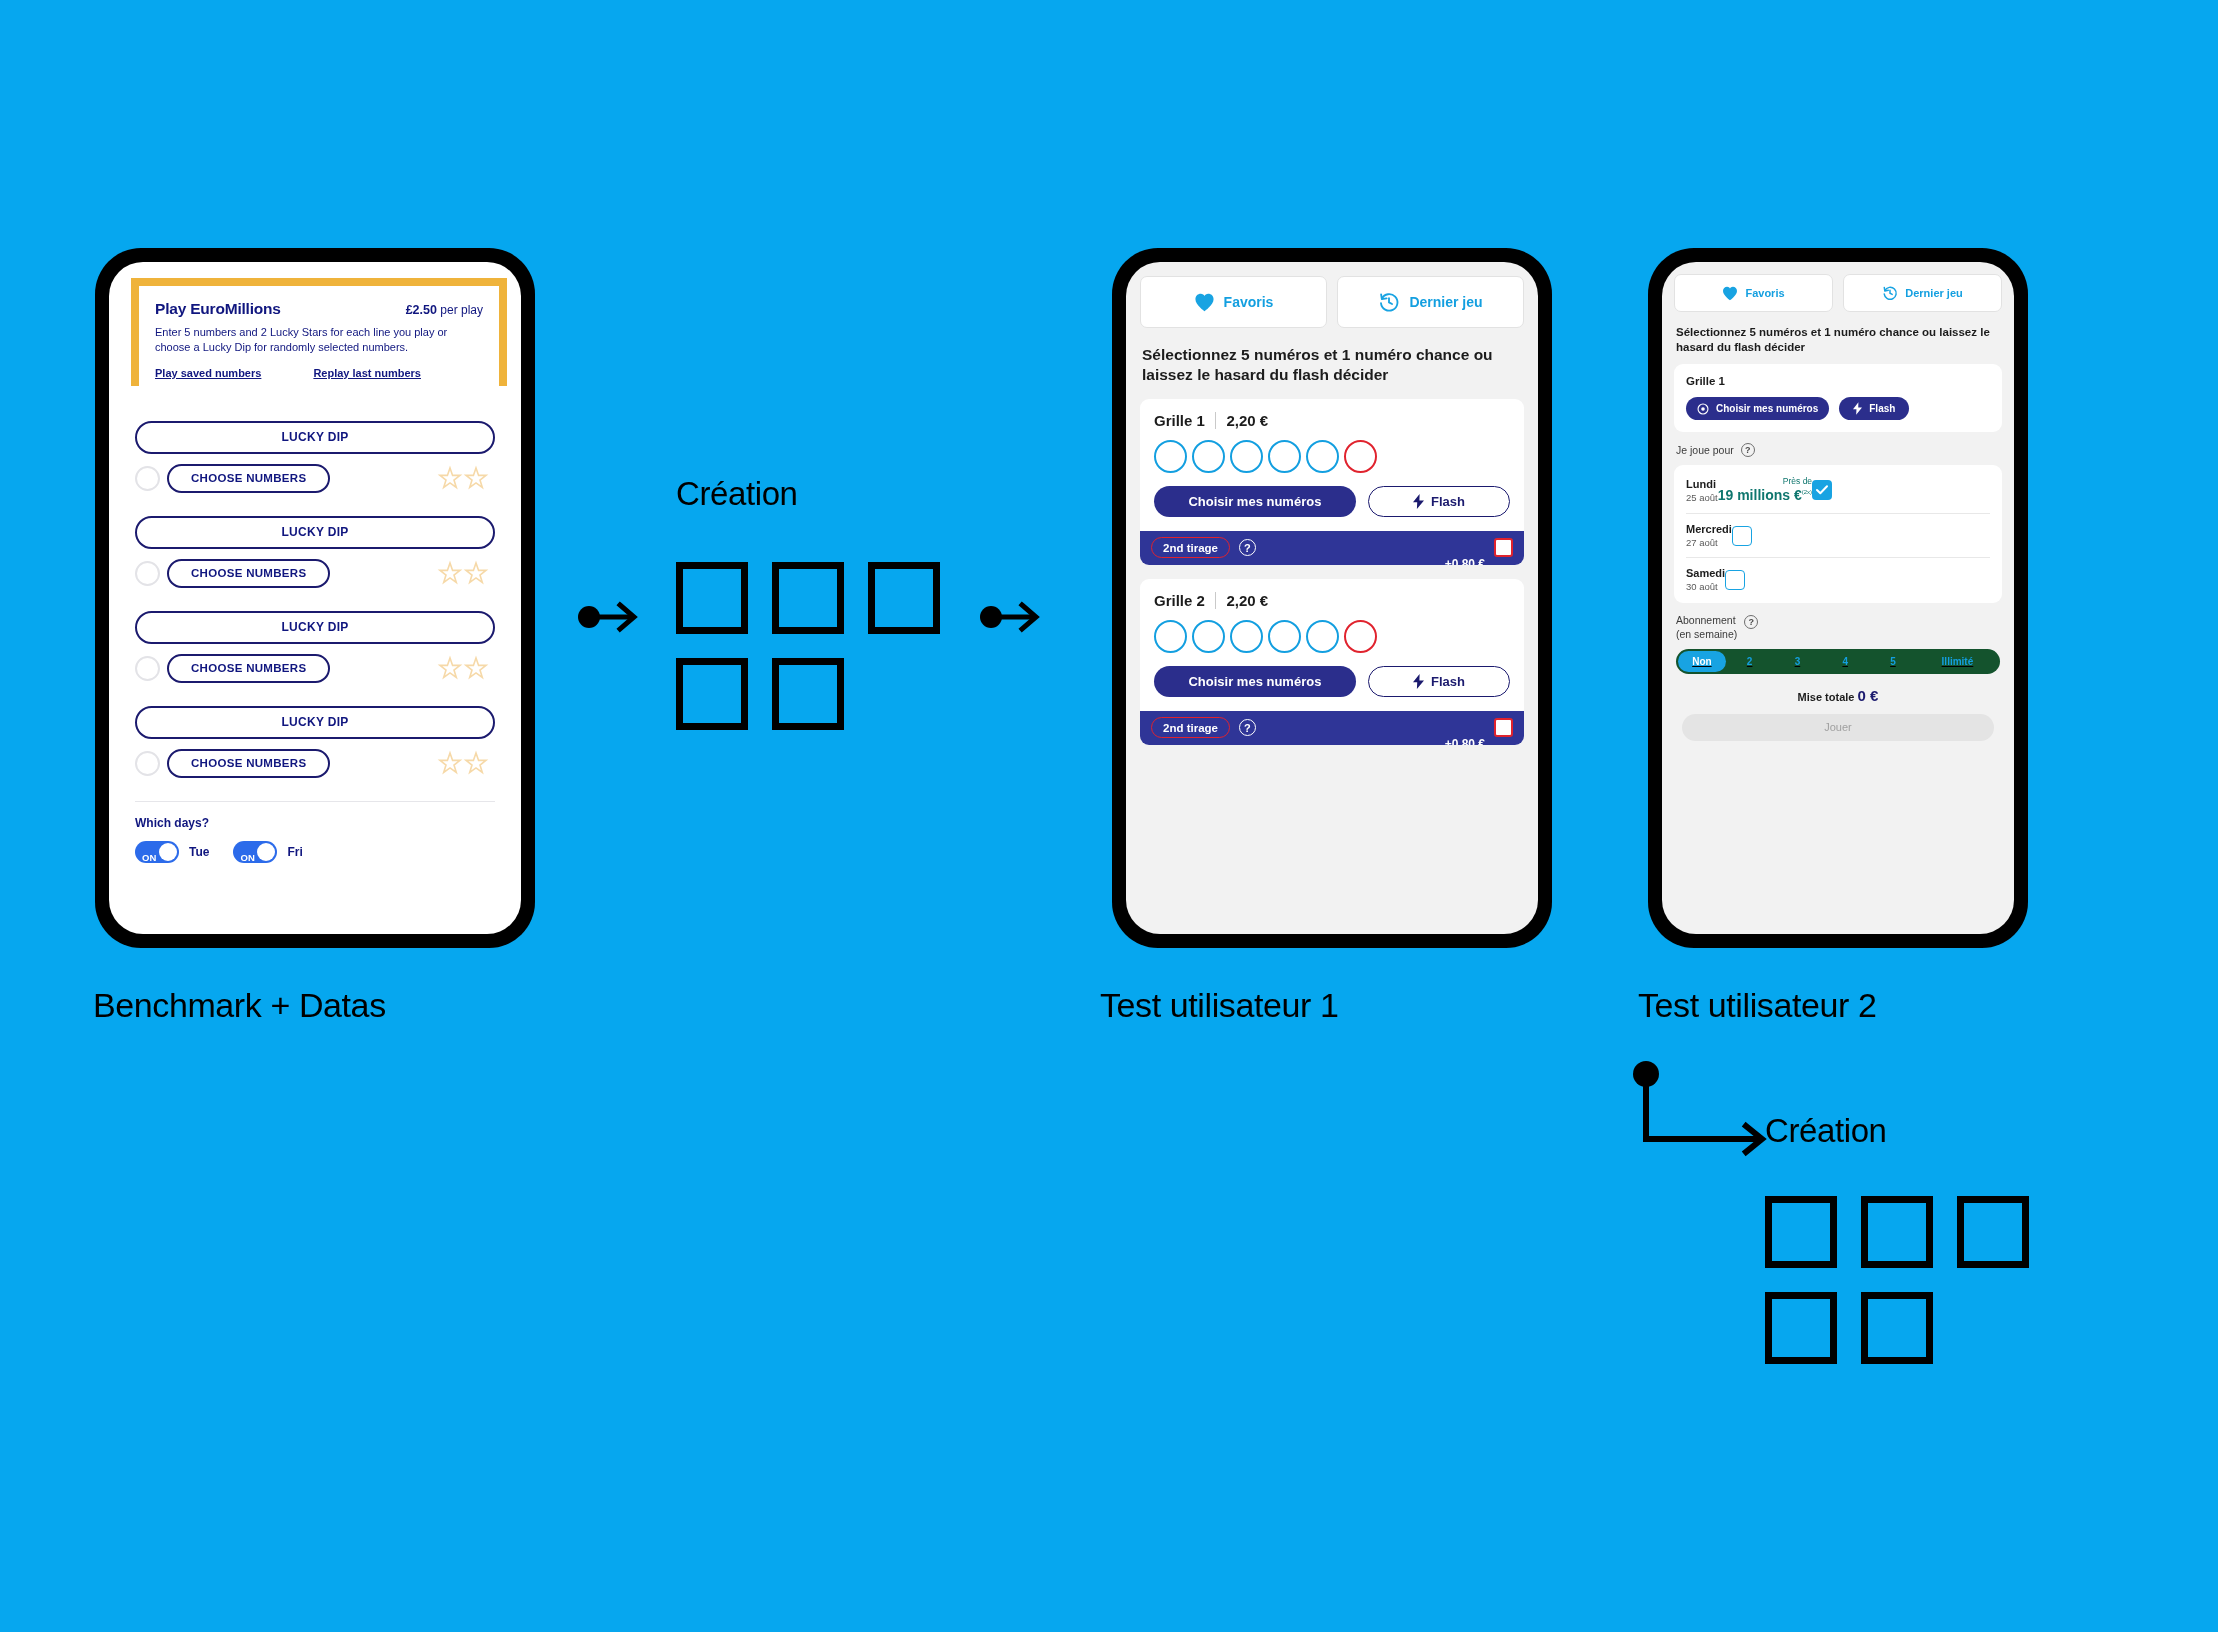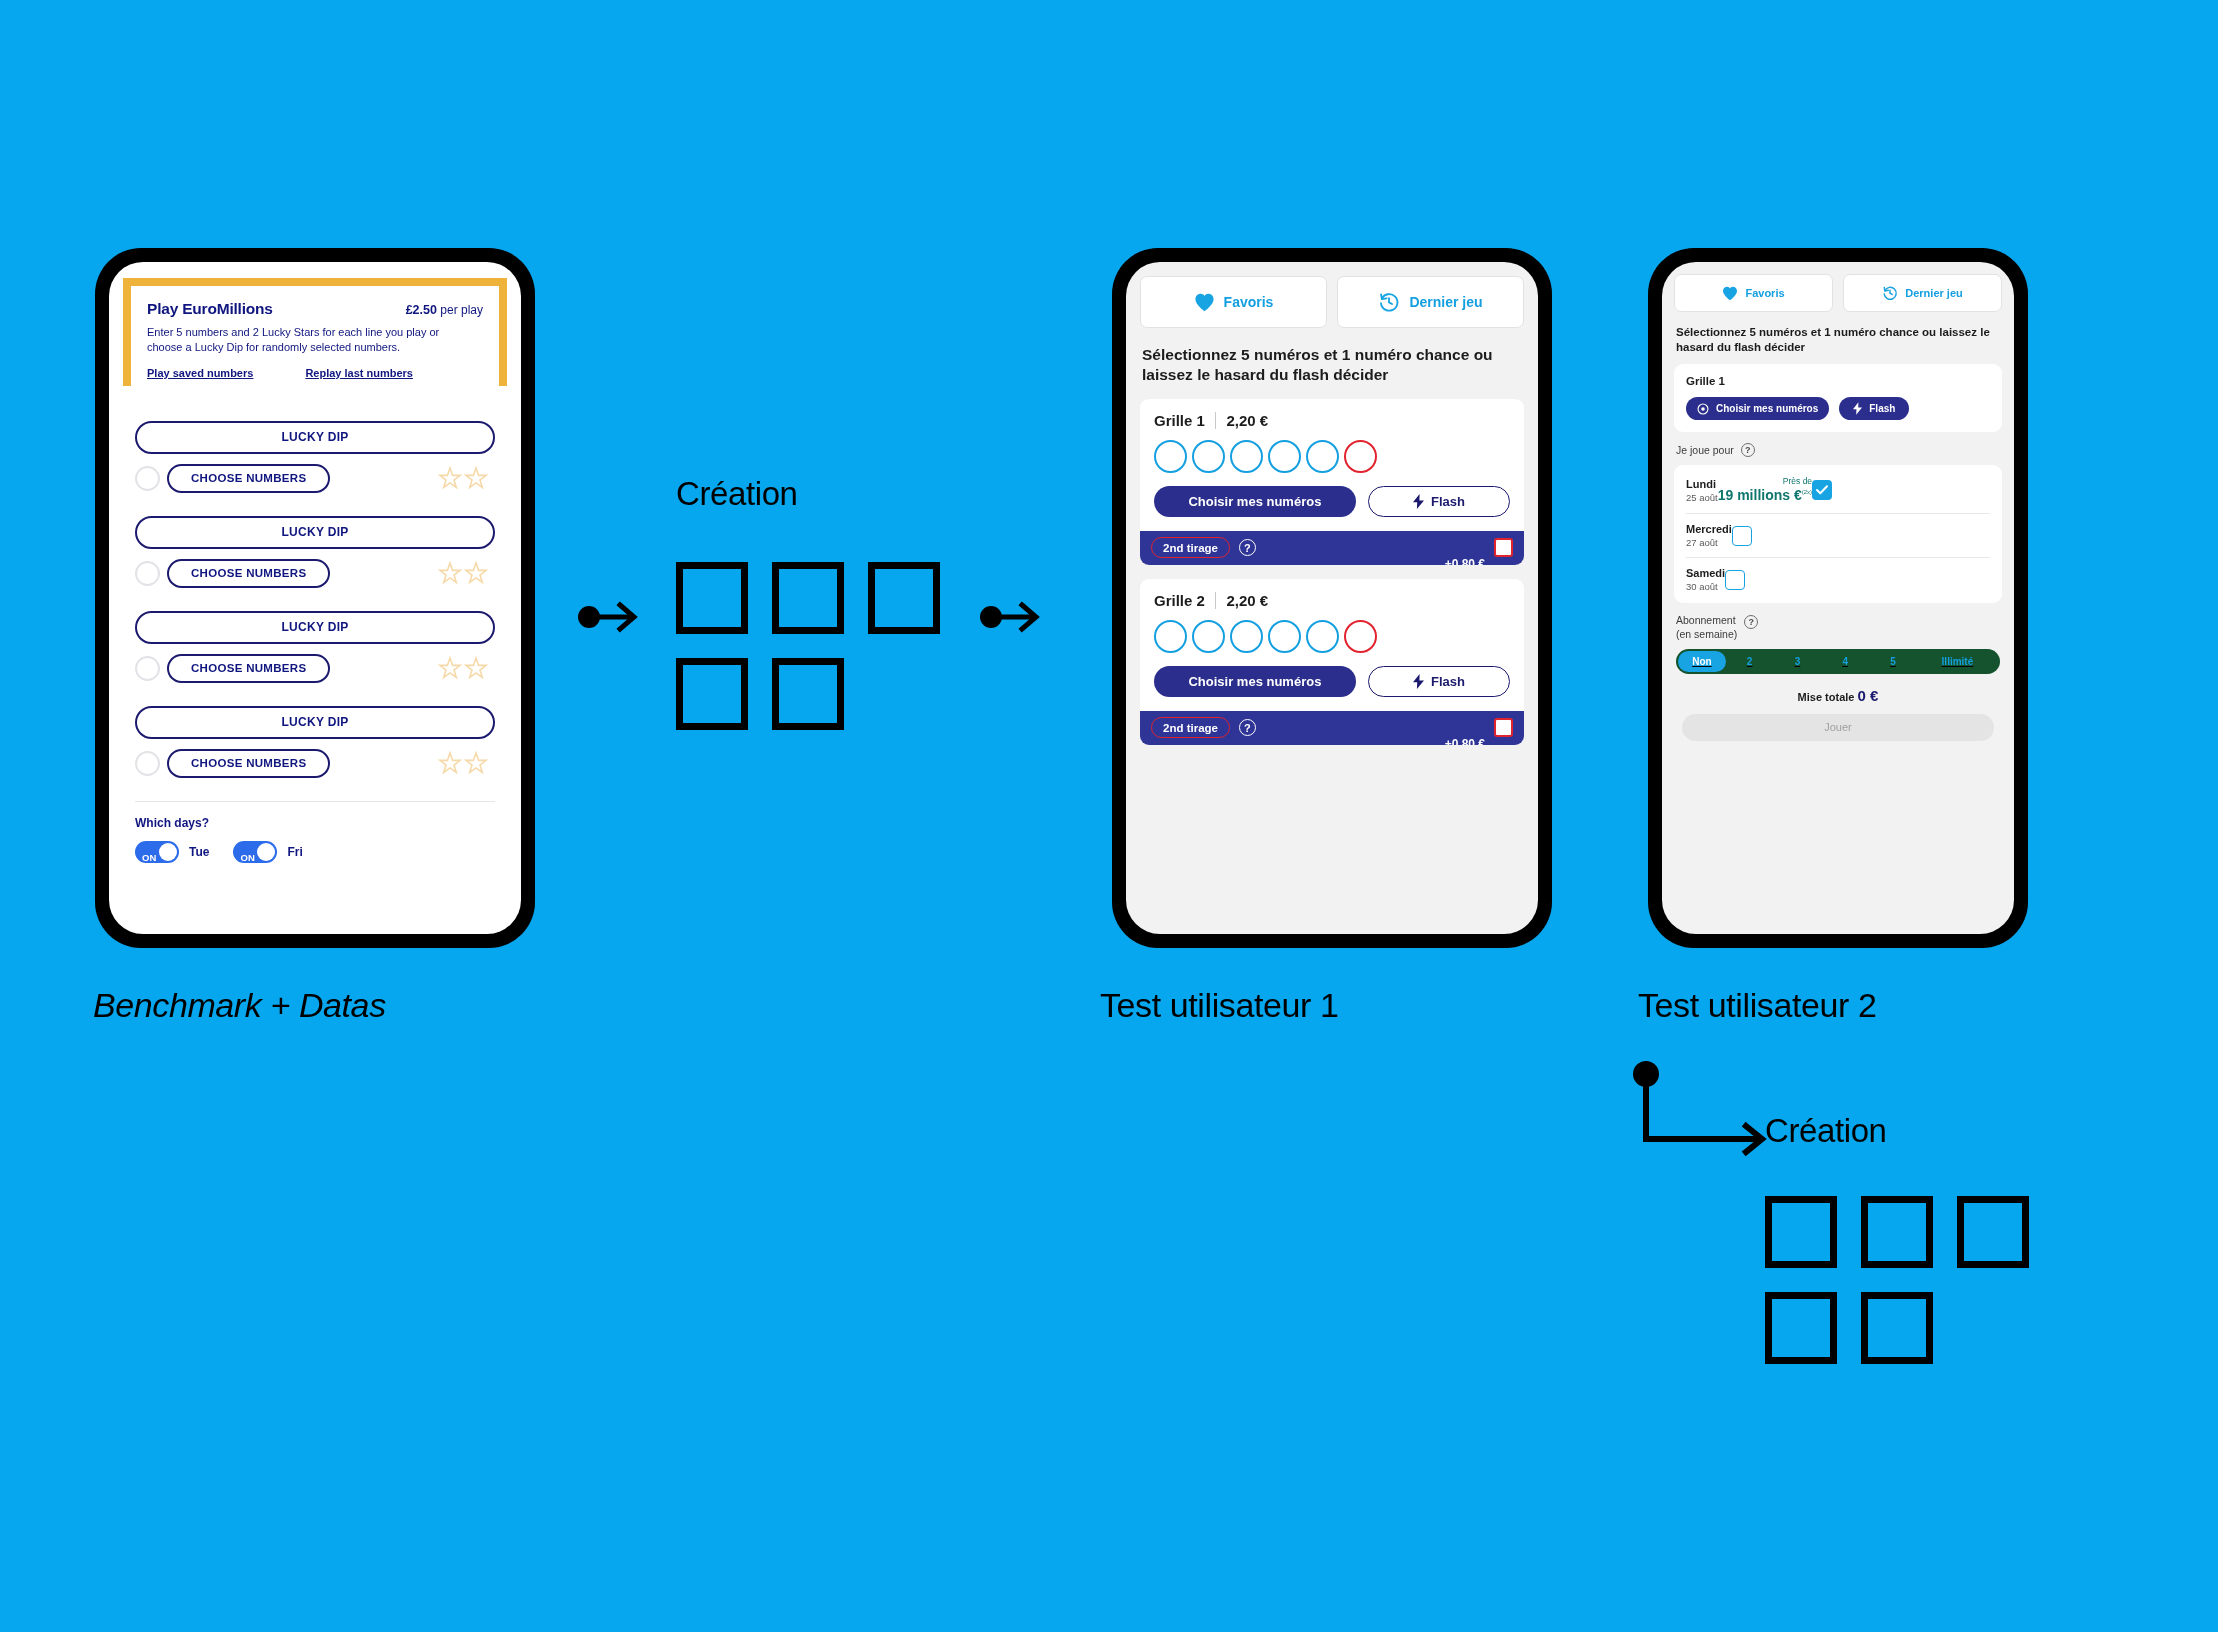--- a/index.html
+++ b/index.html
@@ -23,21 +23,21 @@
     background: #ffffff;
     border-radius: 34px;
     overflow: hidden;
     position: relative;
   }
 
   
   #phone1 { left: 95px; top: 248px; width: 440px; height: 700px; }
   #phone1 .phone-screen { background:#fff; }
   .p1-inner { position:absolute; inset:0; padding: 24px 22px 0 22px; }
-  .p1-hero-wrap { position: relative; margin: 0 0 0 0; }
+  .p1-hero-wrap { position: relative; margin: 0 0 0 8px; }
   .p1-gold {
     position:absolute; left:-8px; top:-8px; right:-8px; height: 108px;
     background:#EFB33B;
   }
   .p1-hero {
     position: relative;
     background:#fff;
     padding: 14px 16px 12px 16px;
   }
   .p1-hero-top { display:flex; justify-content:space-between; align-items:baseline; }
@@ -193,21 +193,21 @@
   #phone3 .mise b { color:#1B1A6E; font-size:15px; }
   #phone3 .btn-play { margin: 0 8px; height:27px; border-radius:999px; background:#E4E4E4;
                       color:#A0A0A0; font-size:11px; display:flex; align-items:center;
                       justify-content:center; }
 
   
   .caption {
     position:absolute; color:#000; font-size:34px; letter-spacing:-0.4px;
     white-space: nowrap;
   }
-  #cap1 { left: 93px; top: 986px; font-style: italic; }
+  #cap1 { left: 93px; top: 986px; }
   #cap2 { left: 1100px; top: 986px; }
   #cap3 { left: 1638px; top: 986px; }
 
   
   .creation-label {
     position:absolute; color:#000; font-size:33px; letter-spacing:-0.4px; white-space:nowrap;
   }
   .sq-grid { position:absolute; }
   .sq-row { display:flex; }
   .sq { border: 7px solid #000; background: transparent; }

